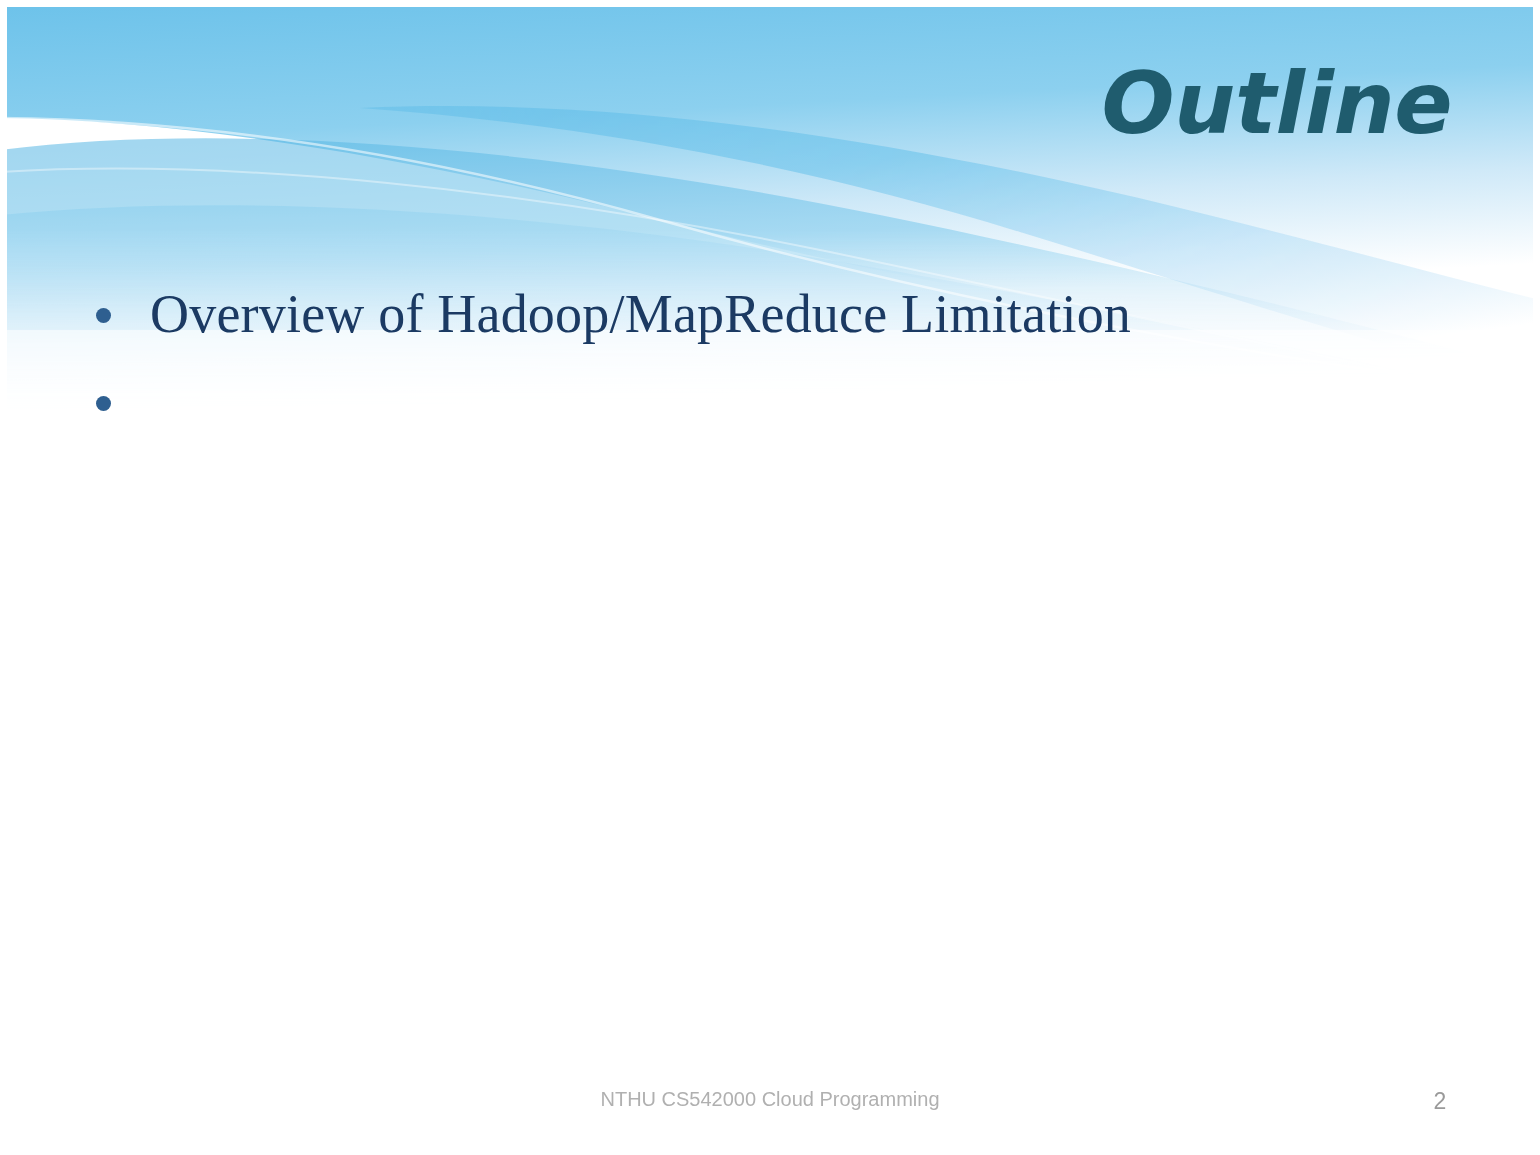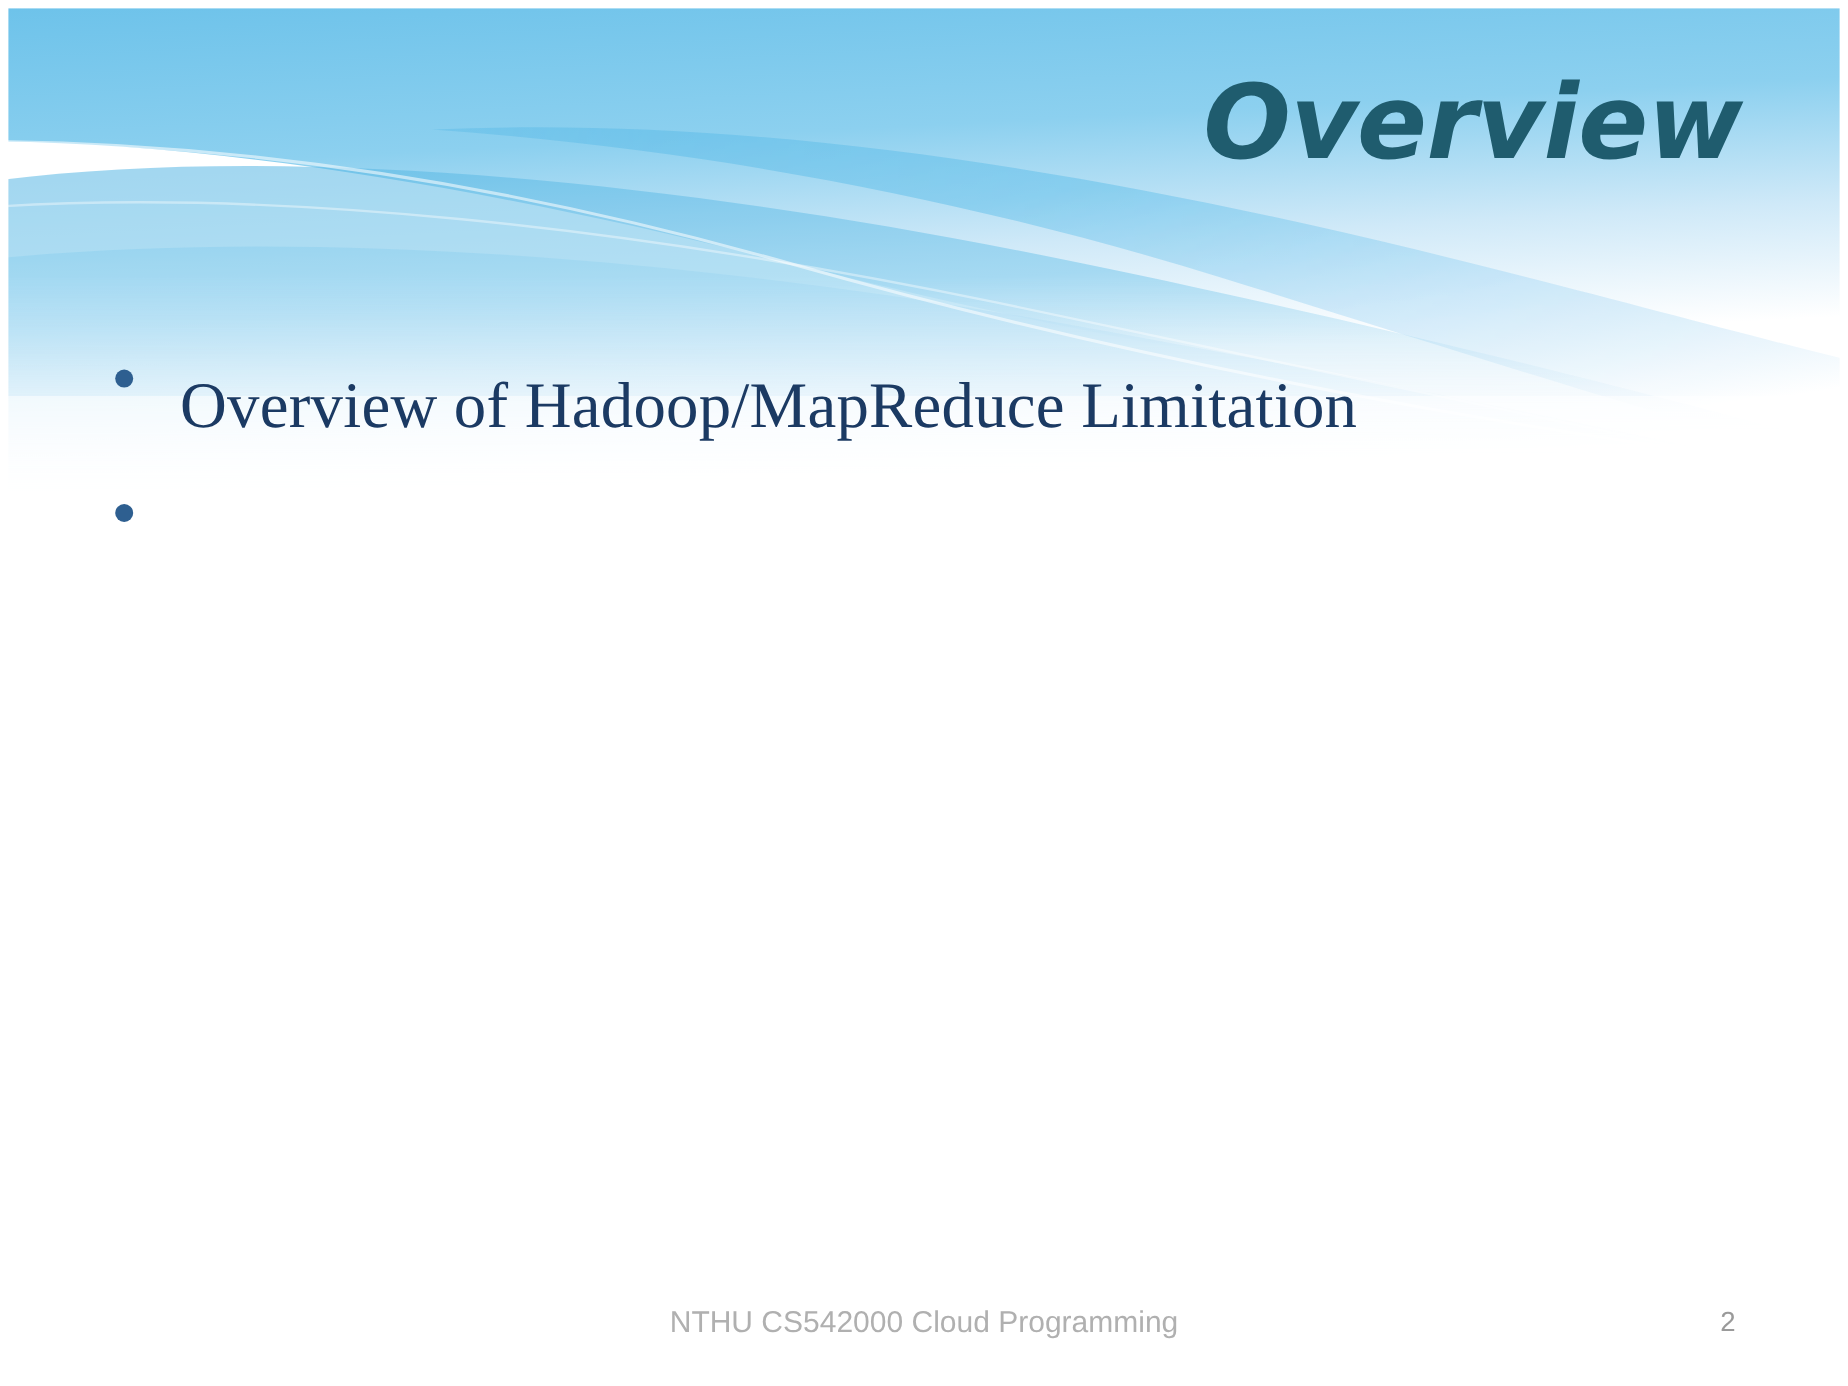--- a/index.html
+++ b/index.html
@@ -71,32 +71,31 @@
     border-radius: 50%;
     background: #2e5f90;
     display: block;
   }
   .bullet-text {
     font-family: "Liberation Serif", "DejaVu Serif", serif;
     font-size: 54px;
     line-height: 1.22;
     color: #1b3a63;
     letter-spacing: 0.2px;
-    margin-top: 24px;
   }
 
   
   #footer-text {
     position: absolute;
     left: 0;
     right: 0;
     top: 1088px;
     text-align: center;
     font-family: "Liberation Sans", sans-serif;
-    font-size: 25px;
+    font-size: 20px;
     color: #b0b0b0;
   }
   #page-number {
     position: absolute;
     top: 1088px;
     left: 1415px;
     width: 50px;
     text-align: center;
     font-family: "Liberation Sans", sans-serif;
     font-size: 23px;
@@ -175,21 +174,21 @@
 
     <path d="M0,215 C260,190 580,215 900,272 C1180,322 1390,368 1540,400 L1540,420 L0,420 Z" fill="url(#gradBand2)" opacity="0.6" mask="url(#maskFade)"></path>
 
     <path d="M0,118 C200,120 420,152 660,220 C960,305 1280,362 1540,392" fill="none" stroke="#ffffff" stroke-opacity="0.55" stroke-width="2.5"></path>
     <path d="M0,172 C230,158 520,188 830,252 C1120,312 1360,366 1540,402" fill="none" stroke="#ffffff" stroke-opacity="0.4" stroke-width="2"></path>
 
     <rect x="0" y="330" width="1540" height="90" fill="#ffffff" opacity="0.55"></rect>
   </svg>
 
   <div id="title-block">
-    <div id="slide-title">Overview</div>
+    <div id="slide-title">Outline</div>
   </div>
 
   <div id="body-list">
 
     <div class="bullet-row">
       <span class="bullet-marker">
         <span class="bullet-dot"></span>
       </span>
       <span class="bullet-text">Overview of  Hadoop/MapReduce Limitation</span>
     </div>

